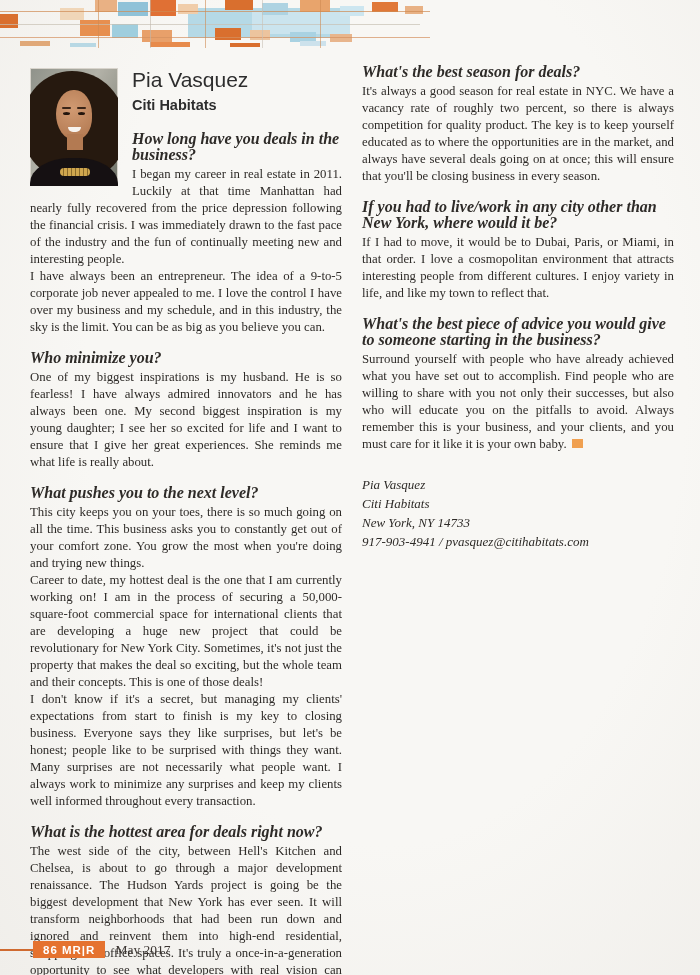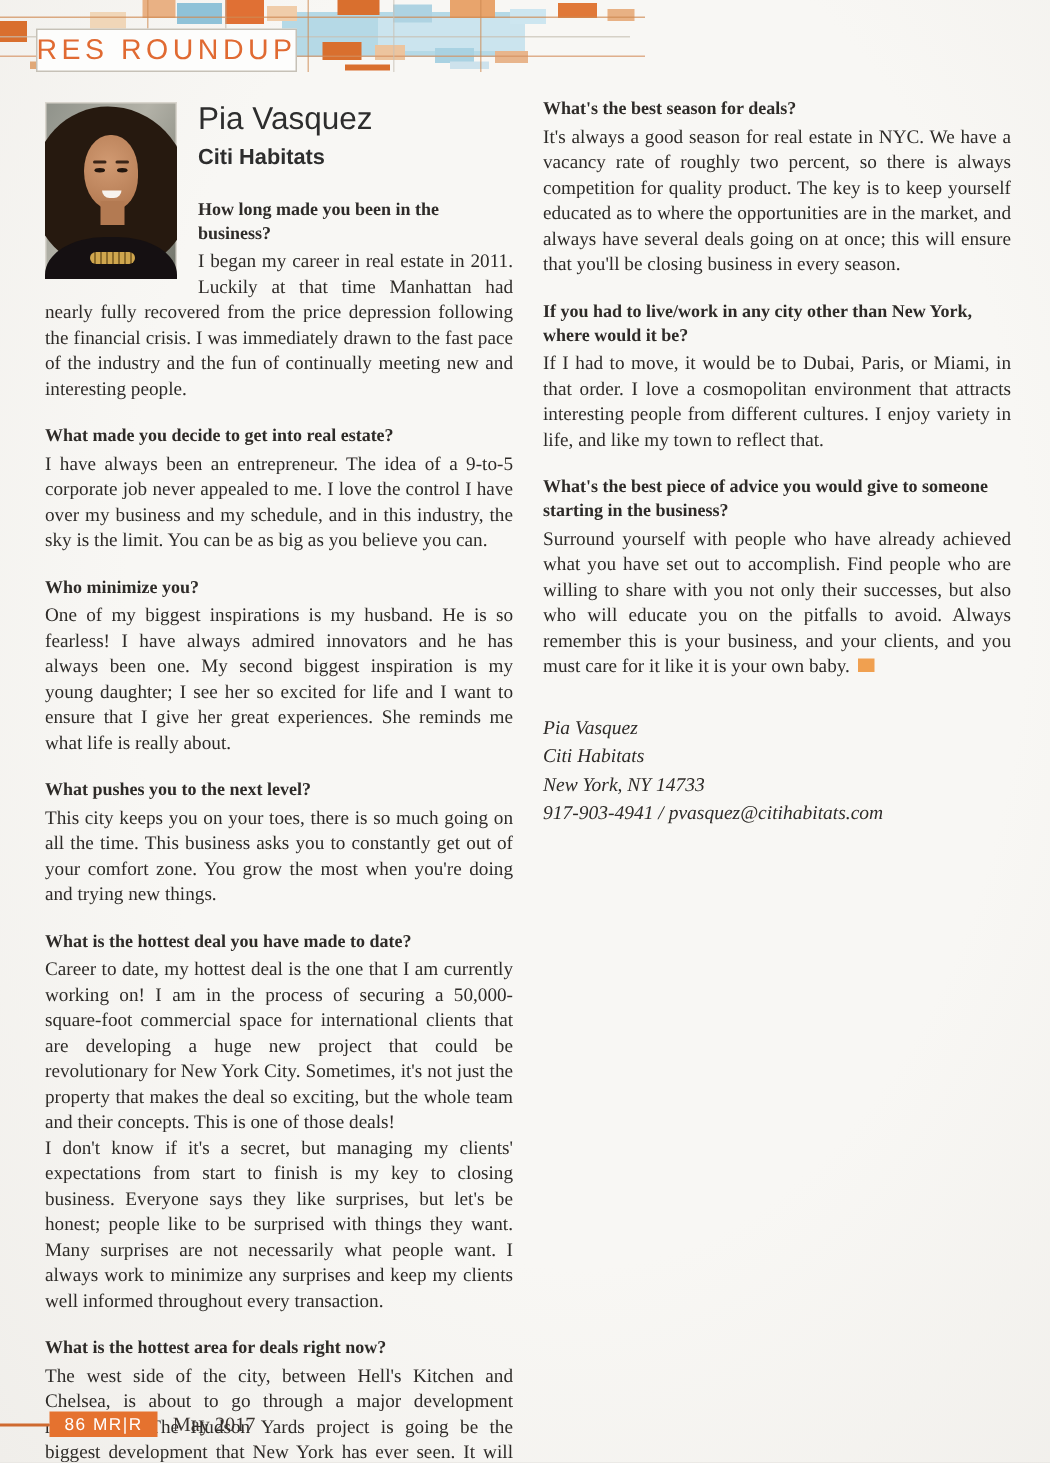--- a/index.html
+++ b/index.html
@@ -27,21 +27,21 @@
   }
   .title-box .t{
     font-family:"Liberation Sans", sans-serif;font-size:19px;letter-spacing:3px;
     color:var(--accent-orange);white-space:nowrap;
   }
   
   .article{position:absolute;left:30px;top:64px;width:644px;display:flex;gap:20px;}
   .col{width:312px;}
   .name{font-family:"Liberation Sans", sans-serif;font-size:21px;color:#2d2d2d;margin:4px 0 5px;font-weight:400;}
   .company{font-family:"Liberation Sans", sans-serif;font-size:14.5px;color:#2d2d2d;margin:0 0 18px;}
-  .q{font-size:12px;font-weight:bold;margin:14px 0 3px;line-height:16px;}
+  .q{font-size:16px;font-weight:bold;font-style:italic;margin:14px 0 3px;line-height:16px;}
   .a{font-size:12.8px;line-height:17px;text-align:justify;margin:0;}
   .qa:first-child .q{margin-top:0;}
   .endmark{display:inline-block;width:11px;height:9px;background:var(--end-square);margin-left:5px;vertical-align:baseline;}
   
   .photo{
     float:left;width:88px;height:118px;margin:4px 14px 6px 0;position:relative;overflow:hidden;
     background:linear-gradient(120deg,#8f928a 0%,#b3b2a8 45%,#6f7268 100%);
     box-shadow:0 0 0 1px #d8d4cc inset;
   }
   .hair{position:absolute;left:-8px;right:-8px;top:3px;height:108px;background:#26190f;border-radius:48% 52% 42% 46%;}
@@ -56,21 +56,21 @@
   .torso{position:absolute;left:0;right:0;bottom:0;height:28px;background:#151012;border-radius:45% 45% 0 0 / 90% 90% 0 0;}
   .necklace{position:absolute;left:30px;bottom:10px;width:30px;height:8px;border-radius:4px;
     background:repeating-linear-gradient(90deg,#cfa64e 0 3px,#8a6a2a 3px 4px);}
   
   .contact{margin-top:22px;font-style:italic;font-size:13px;line-height:19px;}
   
   .footer{position:absolute;left:0;top:941px;display:flex;align-items:center;}
   .footer-line{width:33px;height:2px;background:#cf6a30;}
   .footer-badge{
     height:17px;background:var(--footer-orange);color:#ffffff;
-    font-family:"Liberation Sans", sans-serif;font-weight:normal;font-size:11.5px;letter-spacing:1px;
+    font-family:"Liberation Sans", sans-serif;font-weight:bold;font-size:11.5px;letter-spacing:1px;
     display:flex;align-items:center;padding:0 10px;white-space:nowrap;
   }
   .footer-issue{font-size:13.5px;margin-left:10px;color:#3a3430;}
 </style>
 </head>
 <body>
 
 <div class="page">
 
   <div class="collage">
@@ -103,23 +103,20 @@
     <div class="hline" style="left:0;top:11px;width:430px;background:#cf8a52;opacity:.7;"></div>
     <div class="hline" style="left:0;top:24px;width:420px;background:#c8c0b4;opacity:.7;"></div>
     <div class="hline" style="left:0;top:37px;width:430px;background:#d49060;opacity:.7;"></div>
     <div class="vline" style="left:98px;top:0;height:48px;background:#cf8a52;opacity:.6;"></div>
     <div class="vline" style="left:150px;top:0;height:48px;background:#c0b8ac;opacity:.6;"></div>
     <div class="vline" style="left:205px;top:0;height:48px;background:#cf8a52;opacity:.6;"></div>
     <div class="vline" style="left:262px;top:0;height:48px;background:#c9c1b5;opacity:.6;"></div>
     <div class="vline" style="left:320px;top:0;height:48px;background:#cf8a52;opacity:.6;"></div>
   </div>
 
-  <div class="title-box">
-    <span class="t">RES ROUNDUP</span>
-  </div>
 
   <div class="article">
 
     <div class="col">
 
       <div class="photo">
         <div class="hair"></div>
         <div class="face">
           <div class="brow l"></div>
           <div class="brow r"></div>
@@ -129,37 +126,35 @@
         </div>
         <div class="neck"></div>
         <div class="torso"></div>
         <div class="necklace"></div>
       </div>
 
       <h1 class="name">Pia Vasquez</h1>
       <h2 class="company">Citi Habitats</h2>
 
       <section class="qa">
-        <h3 class="q">How long made you been in the business?</h3>
+        <h3 class="q">How long have you deals in the business?</h3>
         <p class="a">I began my career in real estate in 2011. Luckily at that time Manhattan had nearly fully recovered from the price depression following the financial crisis.  I was immediately drawn to the fast pace of the industry and the fun of continually meeting new and interesting people.</p>
       </section>
       <section class="qa">
-        <h3 class="q">What made you decide to get into real estate?</h3>
         <p class="a">I have always been an entrepreneur.  The idea of a 9-to-5 corporate job never appealed to me. I love the control I have over my business and my schedule, and in this industry, the sky is the limit. You can be as big as you believe you can.</p>
       </section>
       <section class="qa">
         <h3 class="q">Who minimize you?</h3>
         <p class="a">One of my biggest inspirations is my husband. He is so fearless! I have always admired innovators and he has always been one. My second biggest inspiration is my young daughter; I see her so excited for life and I want to ensure that I give her great experiences. She reminds me what life is really about.</p>
       </section>
       <section class="qa">
         <h3 class="q">What pushes you to the next level?</h3>
         <p class="a">This city keeps you on your toes, there is so much going on all the time. This business asks you to constantly get out of your comfort zone. You grow the most when you're doing and trying new things.</p>
       </section>
       <section class="qa">
-        <h3 class="q">What is the hottest deal you have made to date?</h3>
         <p class="a">Career to date, my hottest deal is the one that I am currently working on! I am in the process of securing a 50,000-square-foot commercial space for international clients that are developing a huge new project that could be revolutionary for New York City. Sometimes, it's not just the property that makes the deal so exciting, but the whole team and their concepts. This is one of those deals!</p>
       </section>
       <section class="qa">
         <p class="a">I don't know if it's a secret, but managing my clients' expectations from start to finish is my key to closing business. Everyone says they like surprises, but let's be honest; people like to be surprised with things they want. Many surprises are not necessarily what people want. I always work to minimize any surprises and keep my clients well informed throughout every transaction.</p>
       </section>
       <section class="qa">
         <h3 class="q">What is the hottest area for deals right now?</h3>
         <p class="a">The west side of the city, between Hell's Kitchen and Chelsea, is about to go through a major development renaissance. The Hudson Yards project is going be the biggest development that New York has ever seen. It will transform neighborhoods that had been run down and ignored and reinvent them into high-end residential, shopping and office spaces. It's truly a once-in-a-generation opportunity to see what developers with real vision can accomplish.</p>
       </section>
     </div>

